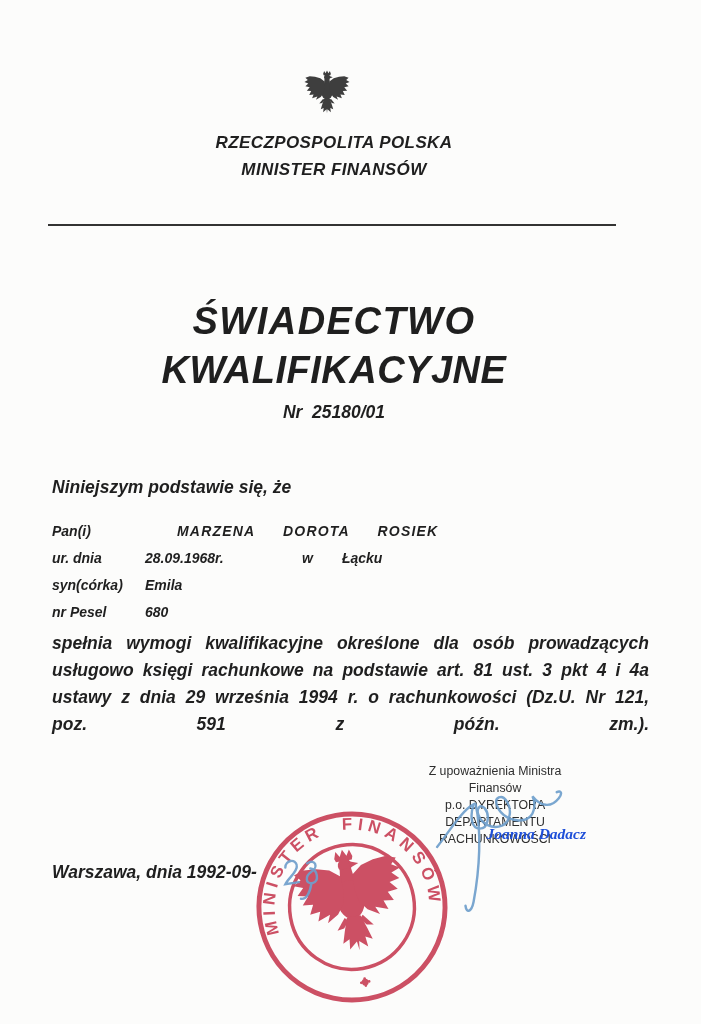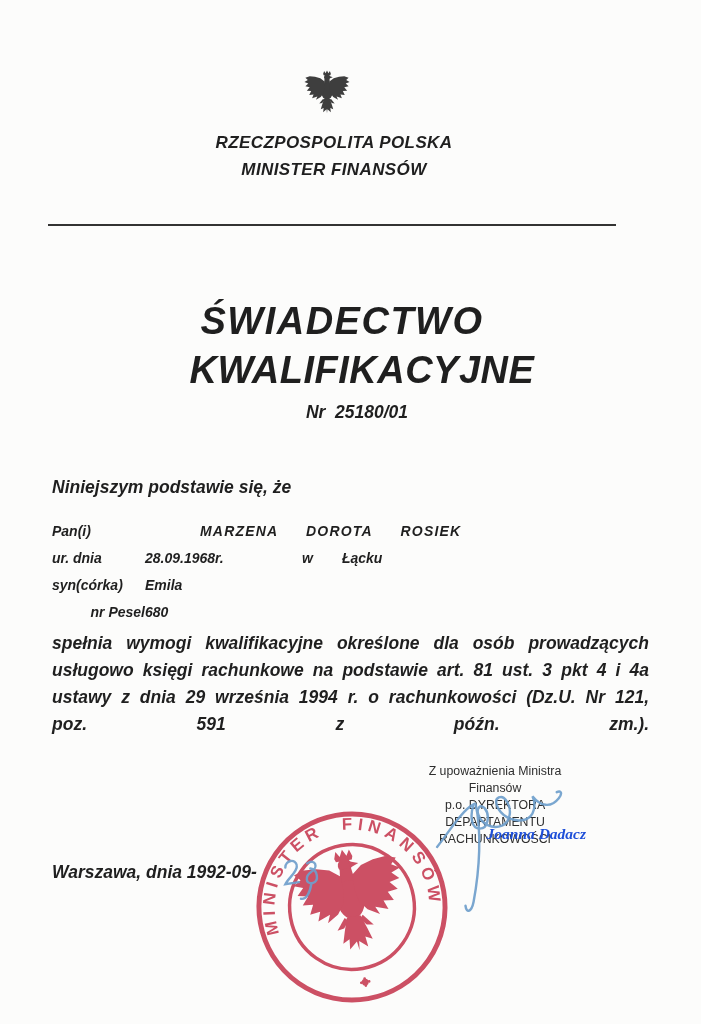--- a/index.html
+++ b/index.html
@@ -9,39 +9,39 @@
   }
   html,body{margin:0;padding:0;}
   body{
     width:701px;height:1024px;position:relative;overflow:hidden;
     background:#fcfcfb;
     font-family:"Liberation Sans",sans-serif;
     color:var(--text);
   }
   .abs{position:absolute;}
   .bi{font-weight:bold;font-style:italic;}
-  .pre{white-space:pre;padding-left:23px;}
+  .pre{white-space:pre;}
   .center-col{left:0;width:668px;text-align:center;}
   
   .emblem{left:303px;top:66px;width:48px;height:56px;}
   .hdr1{top:133px;font-size:17px;letter-spacing:.4px;}
   .hdr2{top:160px;font-size:17px;letter-spacing:.4px;}
   .divider{left:48px;top:224px;width:568px;height:0;border-top:2.6px solid #333;}
   
-  .title1{top:300px;font-size:38px;letter-spacing:1.5px;padding-left:8px;}
-  .title2{top:349px;font-size:38px;letter-spacing:.5px;padding-left:28px;}
+  .title1{top:300px;font-size:38px;letter-spacing:1.5px;}
+  .title2{top:349px;font-size:38px;letter-spacing:.5px;}
   .nr{top:402px;font-size:17.5px;}
   
   .intro{left:52px;top:477px;font-size:17.5px;}
   .fieldrow{left:52px;width:600px;font-size:14px;display:flex;}
   .fieldrow .lbl{width:93px;flex:0 0 93px;}
   .row-name{top:523px;}
   .row-birth{top:550px;}
   .row-parent{top:577px;}
-  .row-pesel{top:604px;text-align:right;}
+  .row-pesel{top:604px;}
   .val-name{letter-spacing:1.2px;word-spacing:9px;margin-left:32px;}
   .val-date{width:157px;flex:0 0 157px;}
   .val-in{margin-right:29px;}
   .statement{left:52px;top:630px;width:597px;font-size:17.5px;line-height:27px;
     text-align:justify;text-align-last:justify;word-spacing:1.5px;}
   
   .authz{left:404px;top:763px;width:182px;text-align:center;
     font-size:12.3px;font-weight:normal;font-style:normal;color:#2e2e2e;line-height:17px;}
   .signer{left:404px;top:825px;width:182px;text-align:right;
     font-family:"Liberation Serif",serif;font-style:italic;font-weight:bold;

